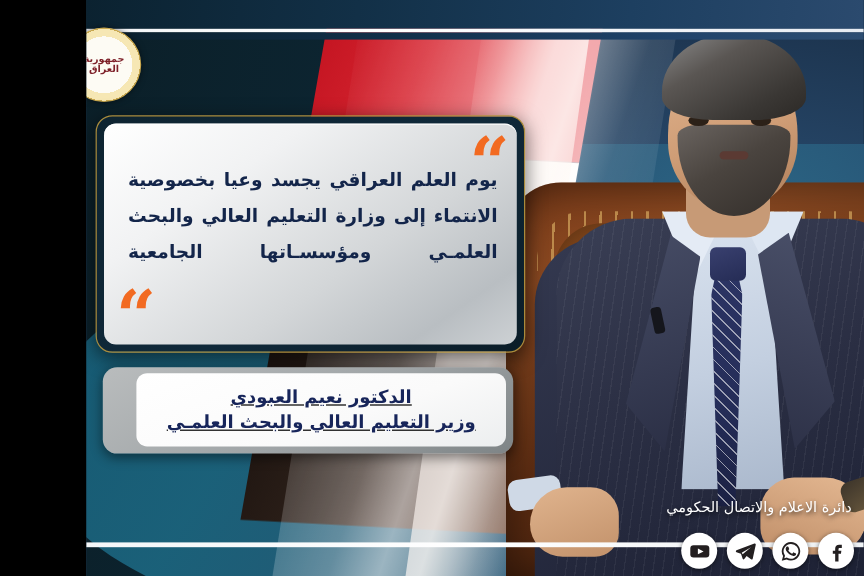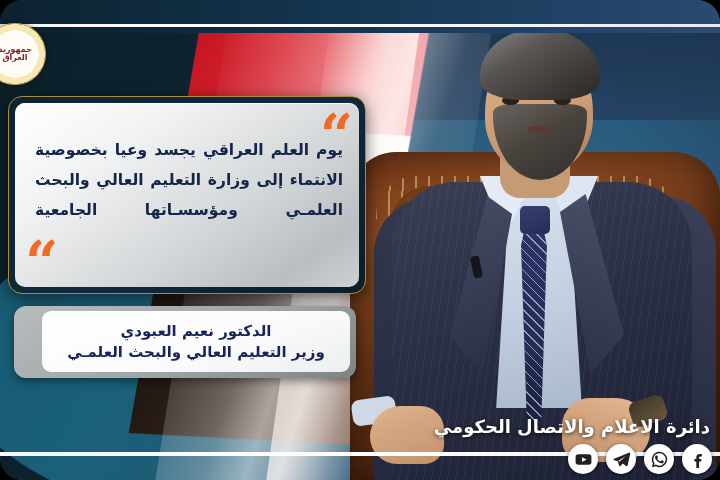--- a/index.html
+++ b/index.html
@@ -1,22 +1,21 @@
 <!DOCTYPE html>
 <html lang="ar" dir="rtl"><head>
 <meta charset="utf-8">
 <title>Quote Card</title>
 <style>
   html,body{margin:0;padding:0;background:#000;}
   *{box-sizing:border-box;}
   #stage{
-    position:relative;width:720px;height:480px;overflow:hidden;
+    position:relative;width:648px;height:480px;overflow:hidden;
     font-family:"DejaVu Sans","Liberation Sans",sans-serif;
     background:#0d1e2a;
-    border-radius:23px;
   }
 
   
   .bg-base{
     position:absolute;inset:0;
     background:
       radial-gradient(120% 90% at 78% 58%, #2c4f6b 0%, #27486a 30%, #1d3550 60%, #142638 100%),
       linear-gradient(135deg,#0f2433 0%,#16324a 45%,#1b3a57 100%);
   }
   .bg-darkleft{
@@ -184,35 +183,36 @@
     letter-spacing:-.2px;
   }
 
   
   .attrib-wrap{
     position:absolute;left:14px;top:306px;width:342px;height:72px;
     border-radius:12px;
     background:linear-gradient(150deg,#b9bcbd 0%,#9fa4a6 55%,#7e8486 100%);
     padding:5px 6px 6px 28px;
     box-shadow:0 3px 10px rgba(0,0,0,.45);
+    text-decoration:underline;
   }
   .attrib-card{
     width:100%;height:100%;border-radius:9px;
     background:linear-gradient(160deg,#ffffff 0%,#fafafa 60%,#eceeef 100%);
     display:flex;flex-direction:column;align-items:center;justify-content:center;
     gap:3px;direction:rtl;
   }
   .attrib-name{color:#17255a;font-weight:700;font-size:15px;letter-spacing:-.2px;}
   .attrib-role{color:#17255a;font-weight:700;font-size:15px;letter-spacing:-.2px;}
 
   
   .bottom-line{position:absolute;left:0;top:452px;width:100%;height:4px;background:linear-gradient(90deg,#f4f6f8,#ffffff 50%,#eef1f4);}
   .org-text{
     position:absolute;right:10px;top:416px;direction:rtl;
-    color:#ffffff;font-weight:700;font-size:18px;letter-spacing:-.2px;
+    color:#ffffff;font-weight:400;font-size:12px;letter-spacing:-.2px;
     text-shadow:0 1px 4px rgba(0,0,0,.75);
   }
   .socials{position:absolute;right:8px;top:444px;display:flex;gap:8px;direction:ltr;}
   .soc{
     width:30px;height:30px;border-radius:50%;
     background:#ffffff;display:flex;align-items:center;justify-content:center;
     box-shadow:0 1px 4px rgba(0,0,0,.55);
   }
   .soc svg{display:block;}
 </style>

